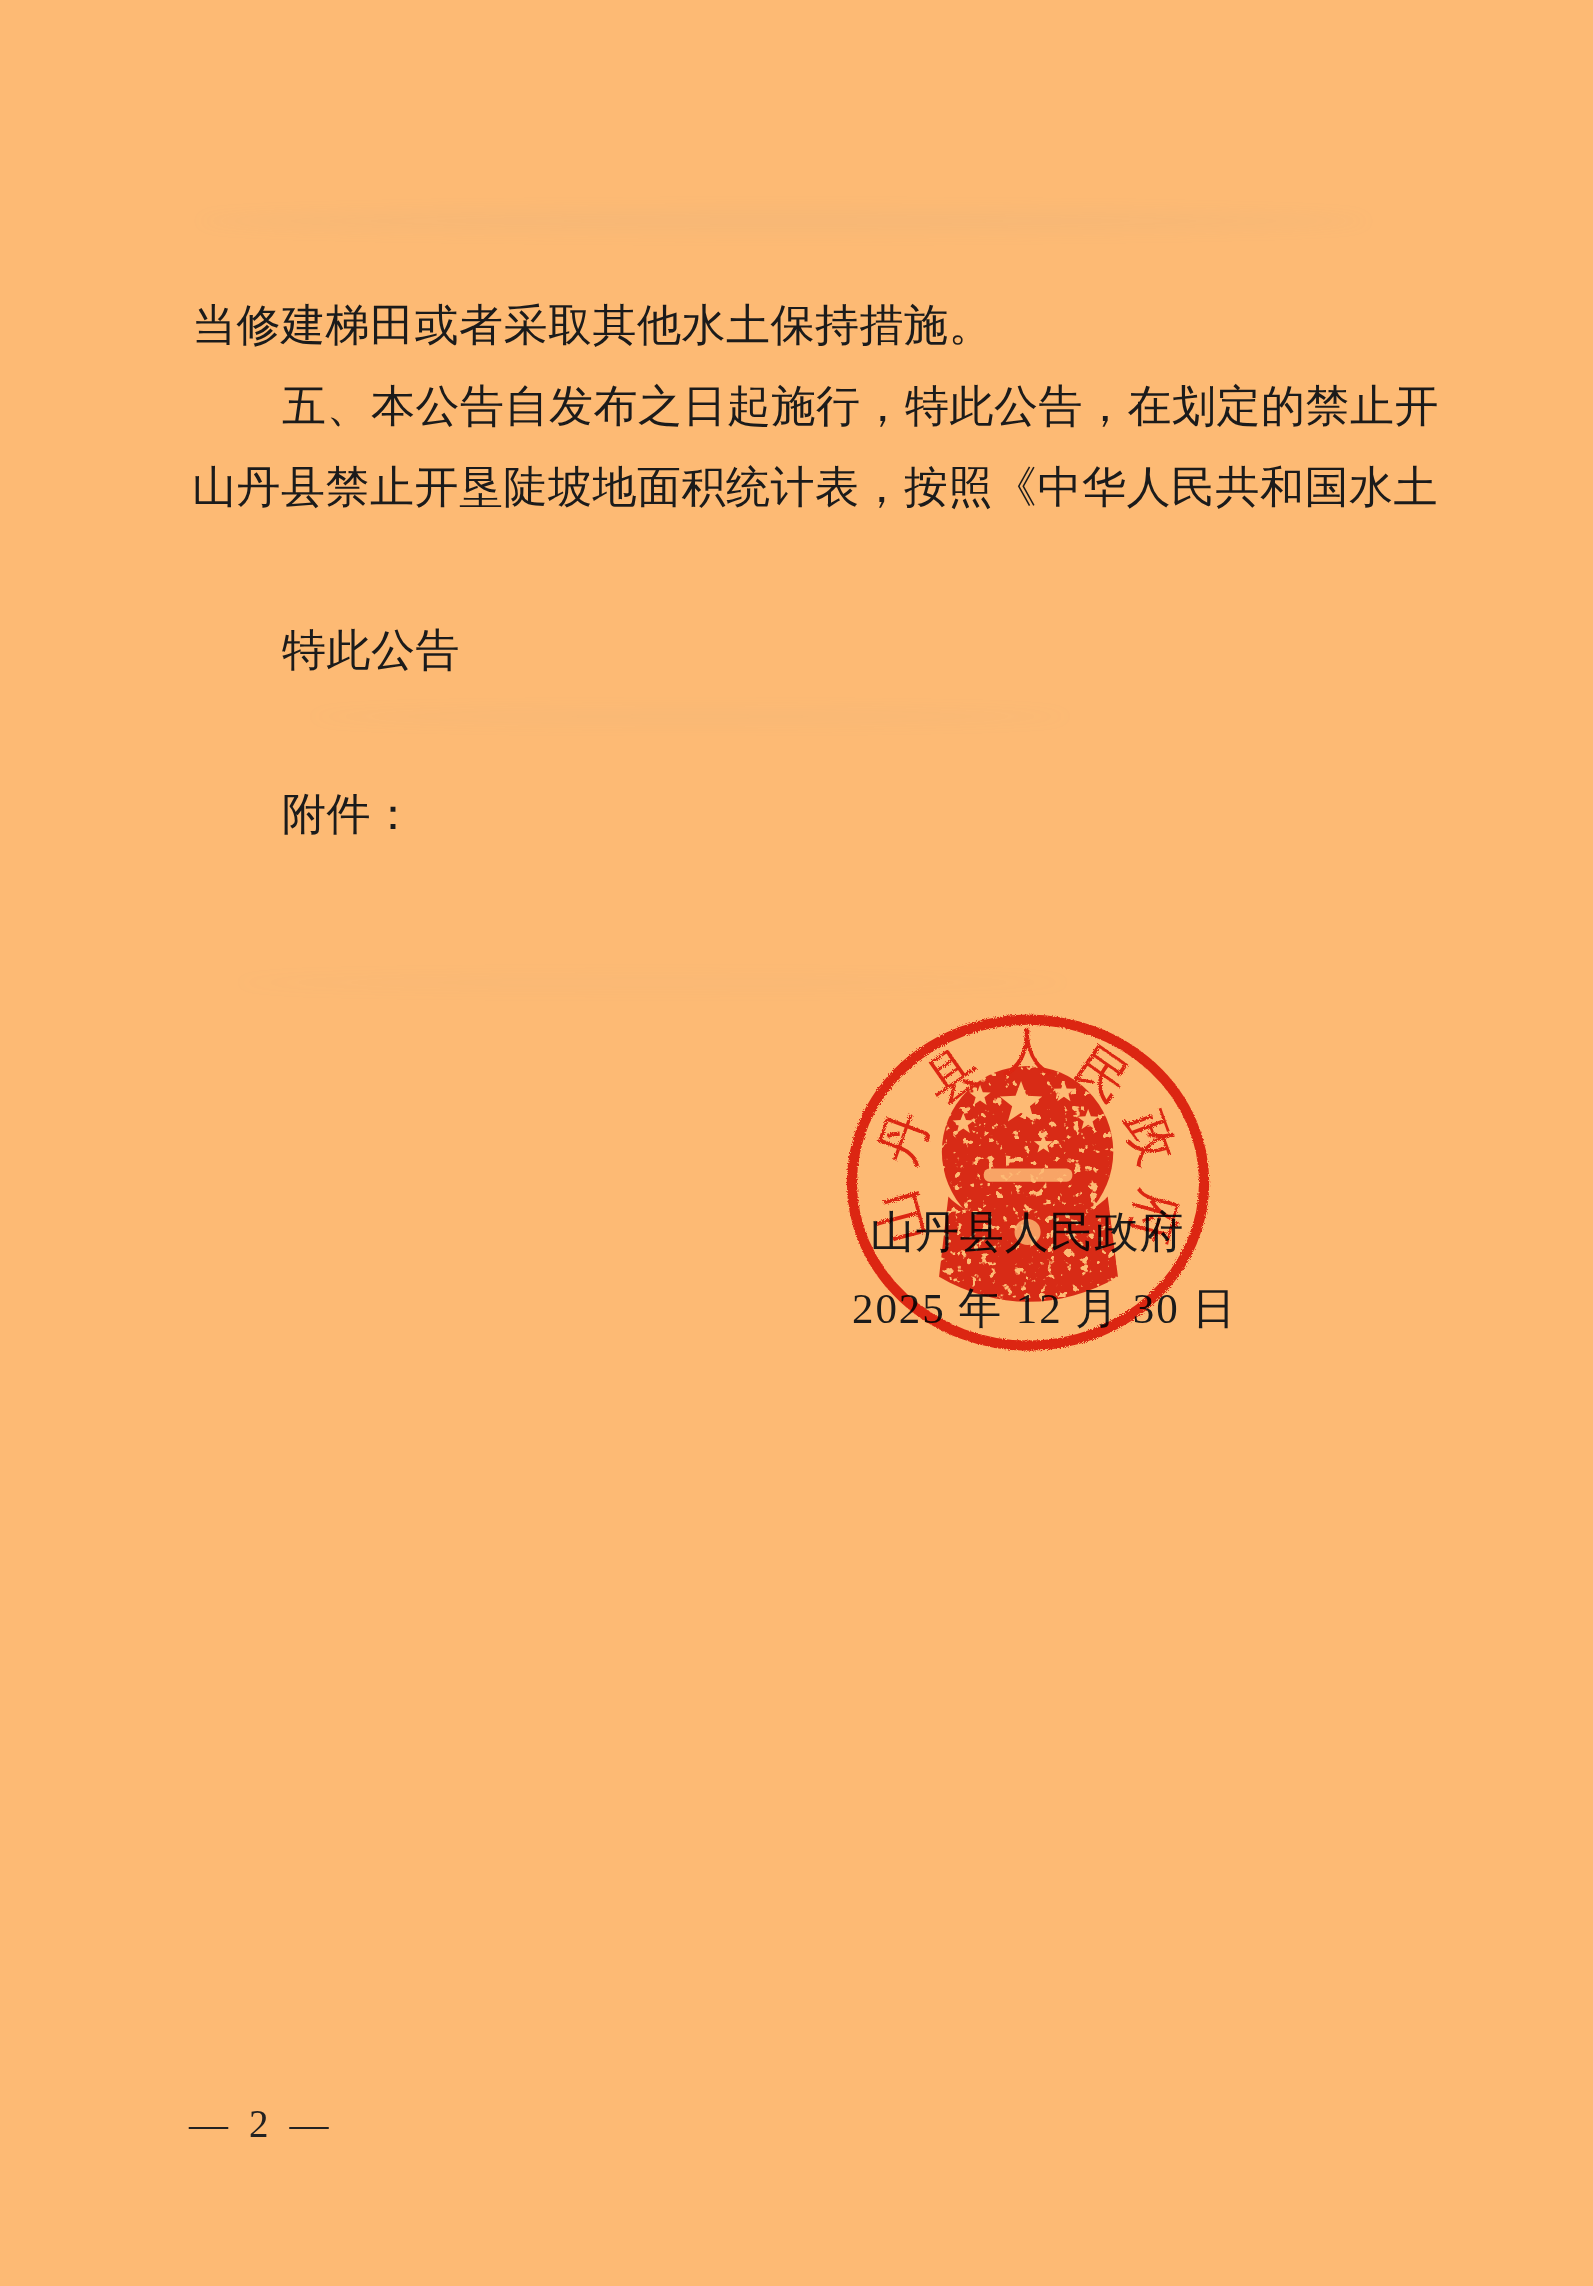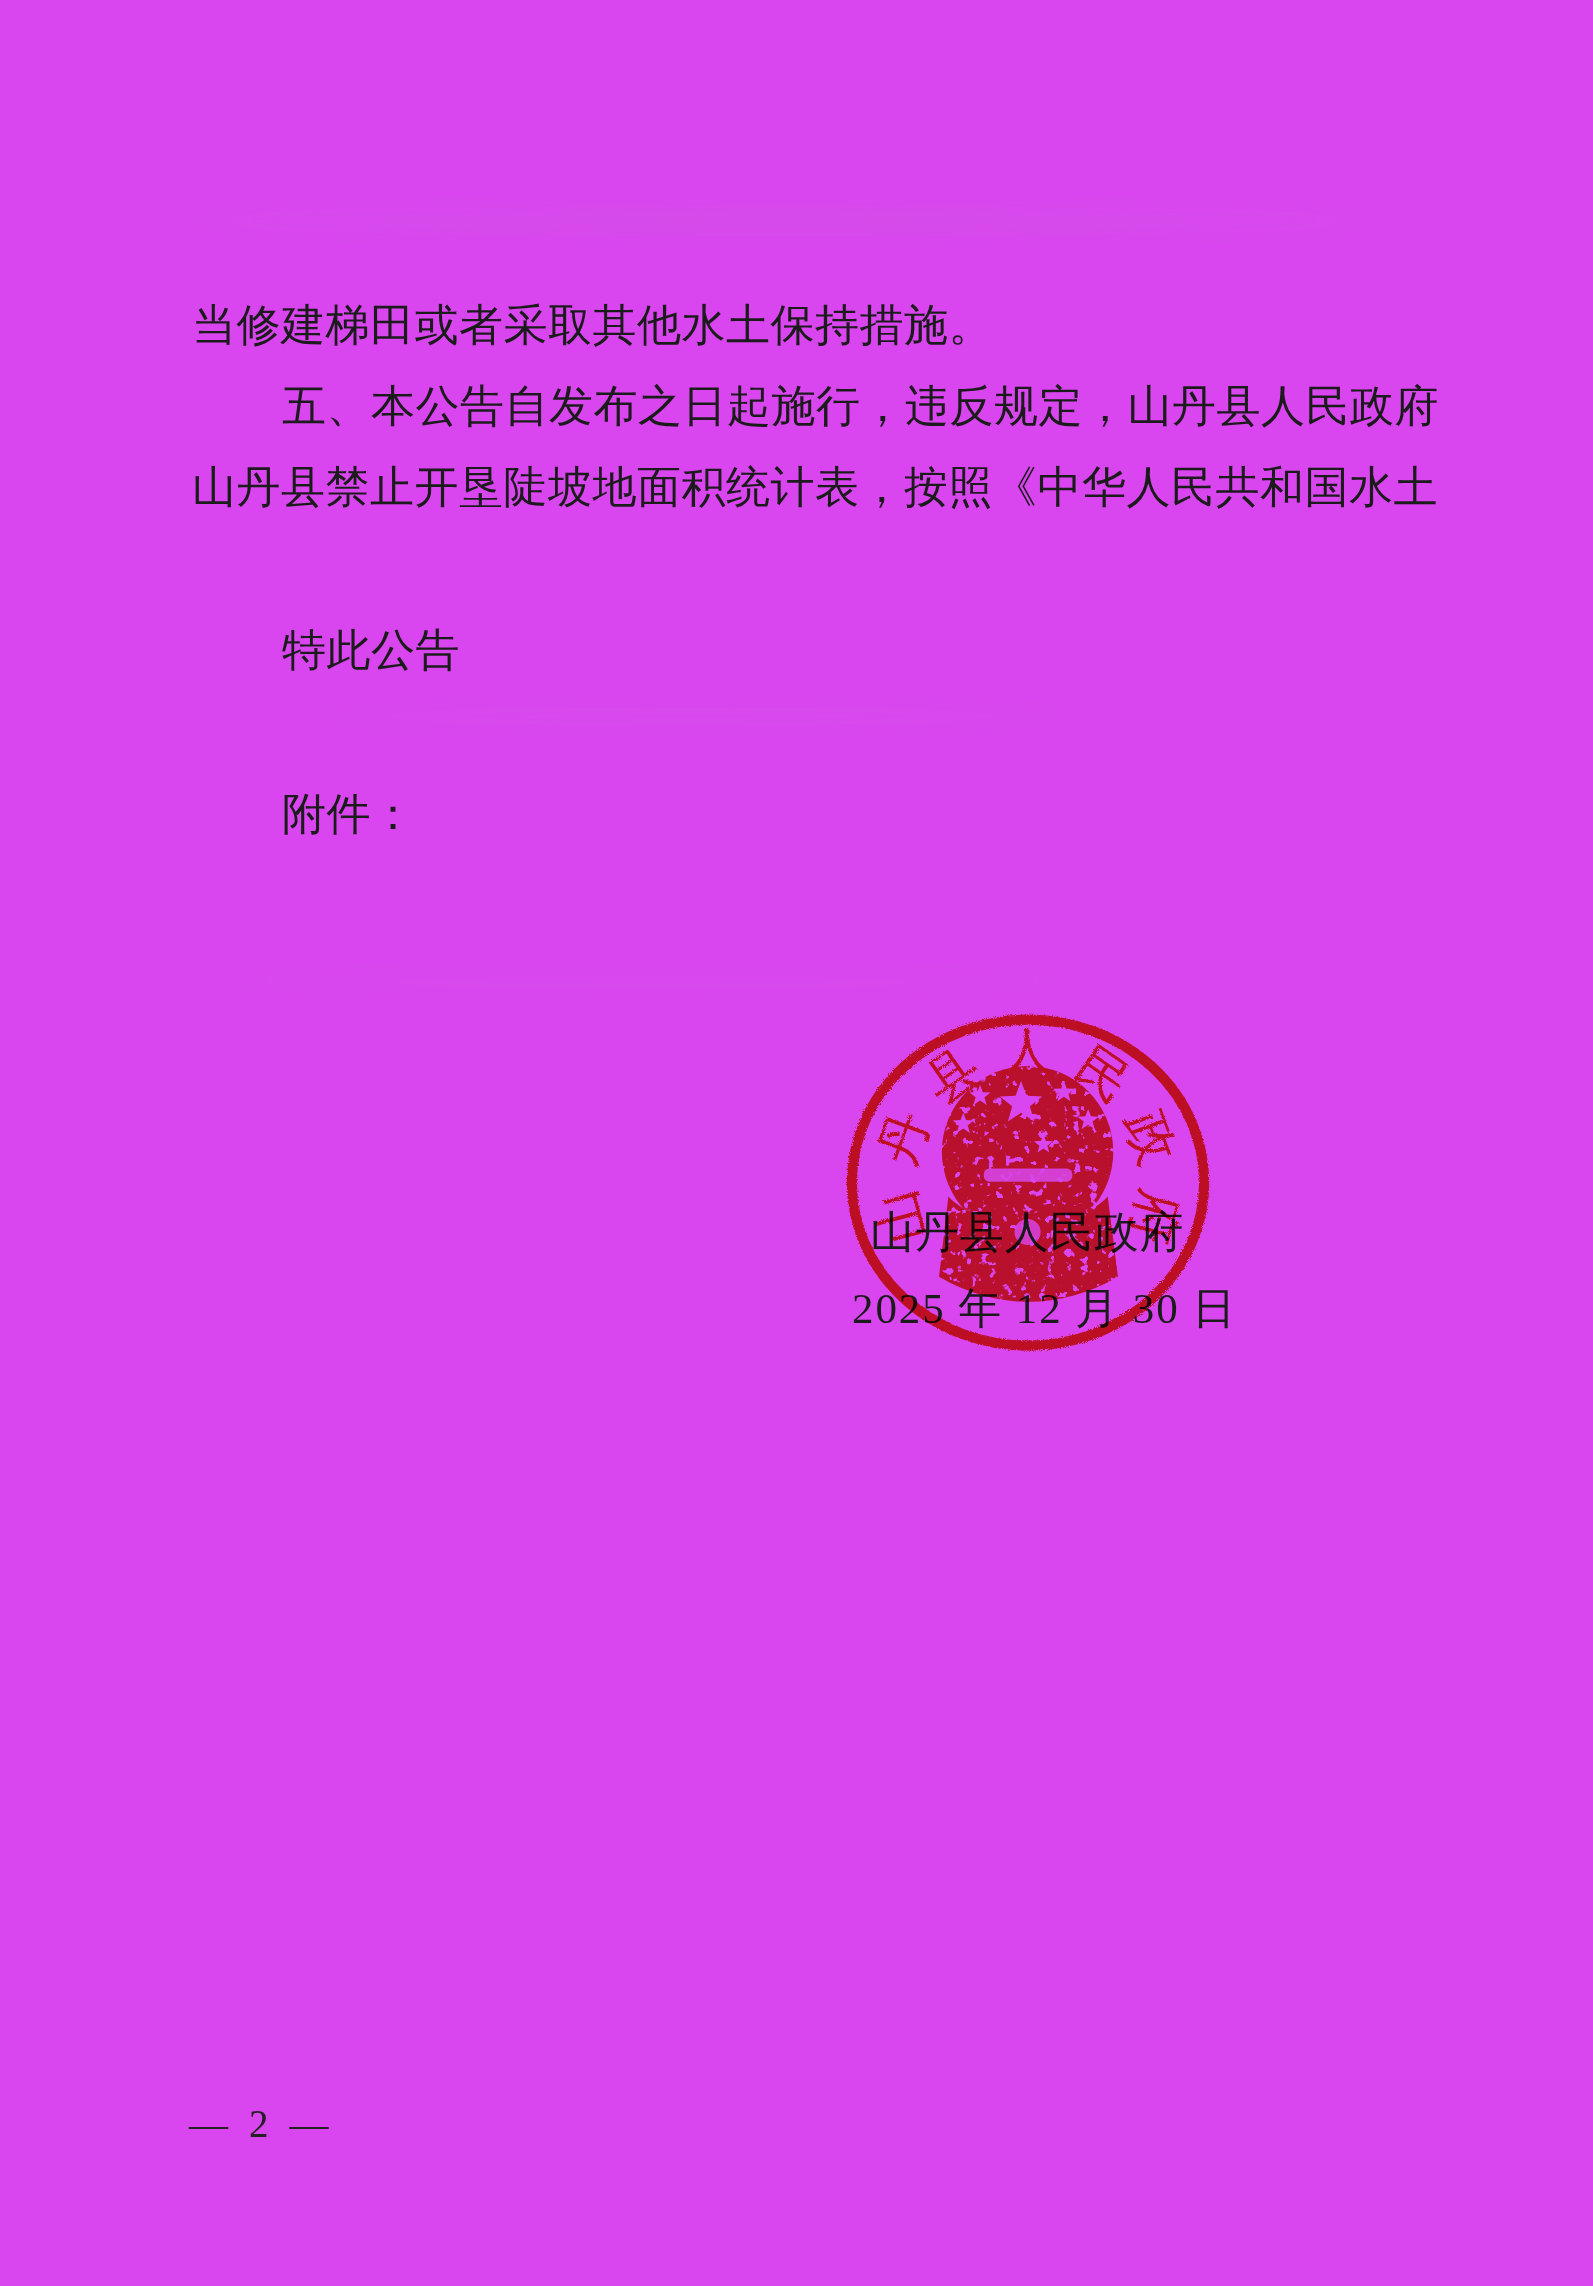--- a/index.html
+++ b/index.html
@@ -1,19 +1,19 @@
 <!DOCTYPE html>
 <html style="font-size:15px"><head>
 <meta charset="utf-8">
 <style>
   html,body{margin:0;padding:0;background:#e9e9e9;}
   .page{
     position:relative;
     width:1593px;height:2287px;
-    background:#d946ef;
+    background:#fdba74;
     overflow:hidden;
     font-family:"Liberation Serif","DejaVu Serif",serif;
     color:#161616;
   }
   .line{
     position:absolute;
     white-space:nowrap;
     font-size:44px;
     line-height:1.2;
     letter-spacing:0.5px;
@@ -51,21 +51,21 @@
 </head>
 <body>
 
 <div class="page">
 
   <div class="artifact art1"></div>
   <div class="artifact art2"></div>
   <div class="artifact art3"></div>
 
   <div class="line" style="left:192px;top:300px">当修建梯田或者采取其他水土保持措施。</div>
-  <div class="line" style="left:282px;top:381px">五、本公告自发布之日起施行，违反规定，山丹县人民政府</div>
+  <div class="line" style="left:282px;top:381px">五、本公告自发布之日起施行，特此公告，在划定的禁止开</div>
   <div class="line" style="left:192px;top:462px">山丹县禁止开垦陡坡地面积统计表，按照《中华人民共和国水土</div>
 
   <div class="line" style="left:282px;top:625px">特此公告</div>
 
   <div class="line attach-line" style="left:282px;top:789px">
     <span>附件：</span>
       <span class="gap"></span>
   </div>
 
   <div class="line sig" style="left:870px;top:1207px">山丹县人民政府</div>

